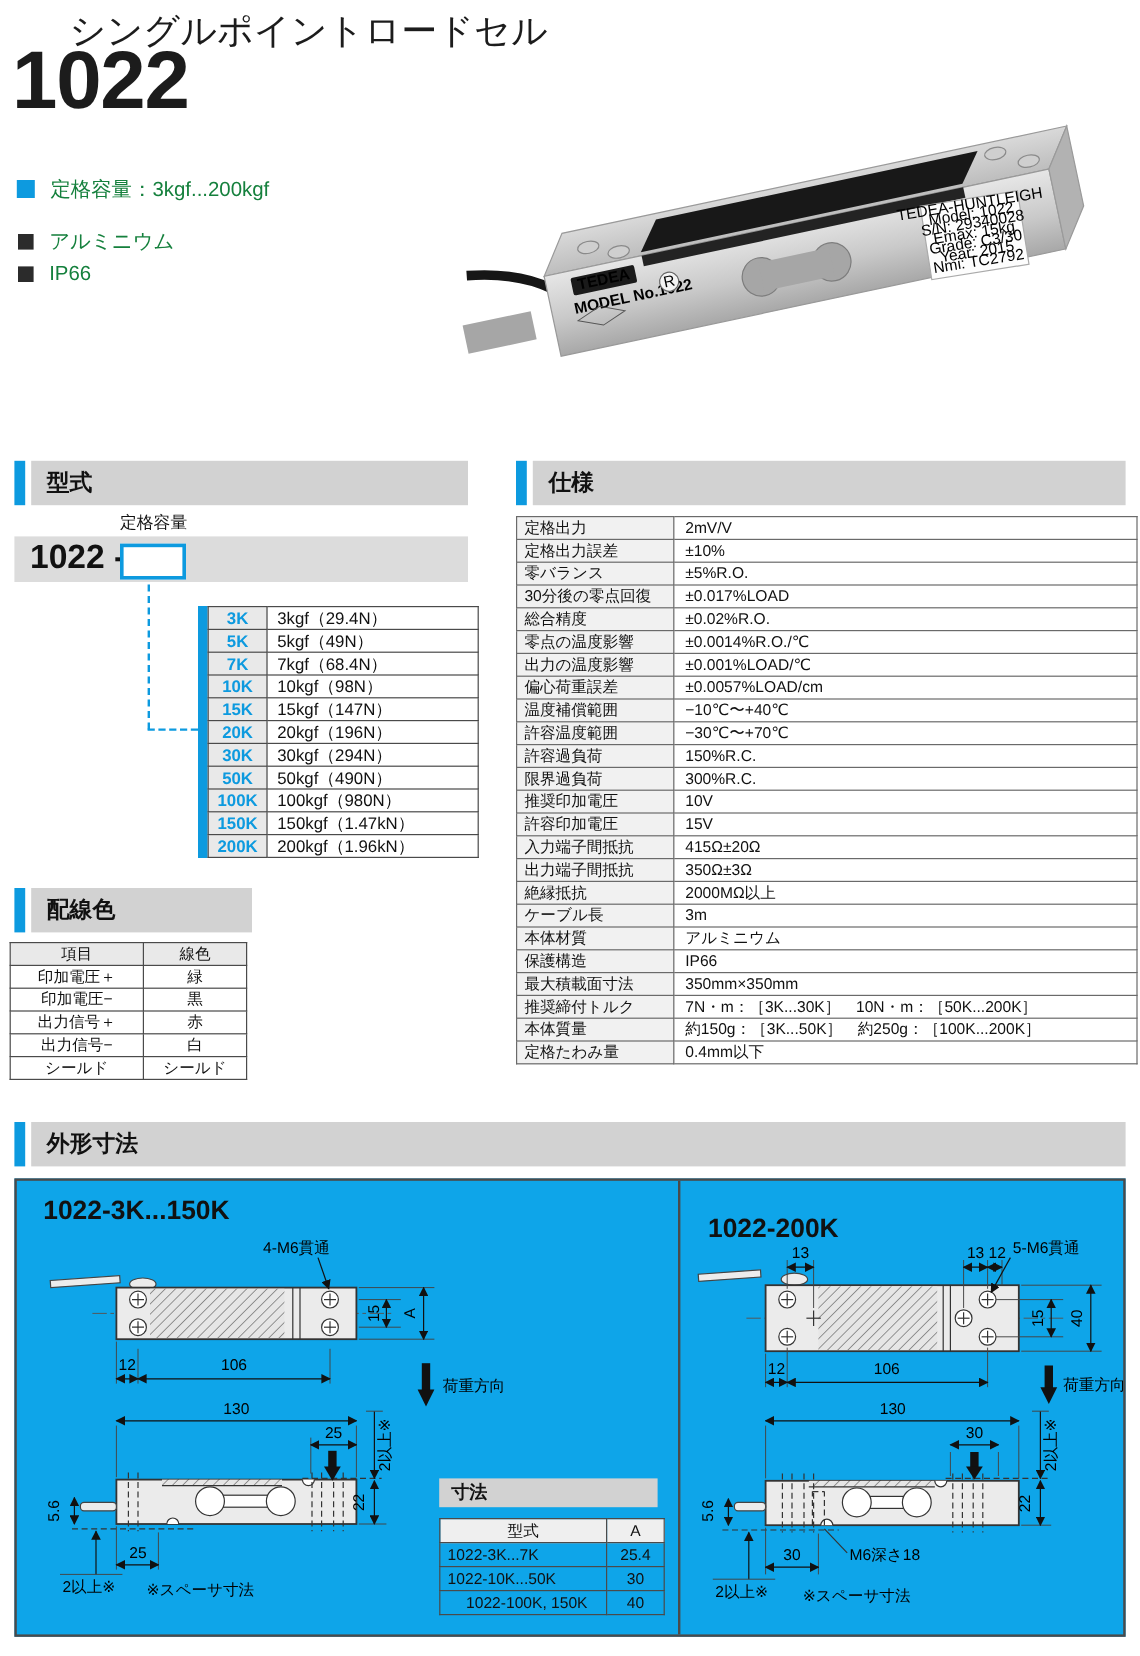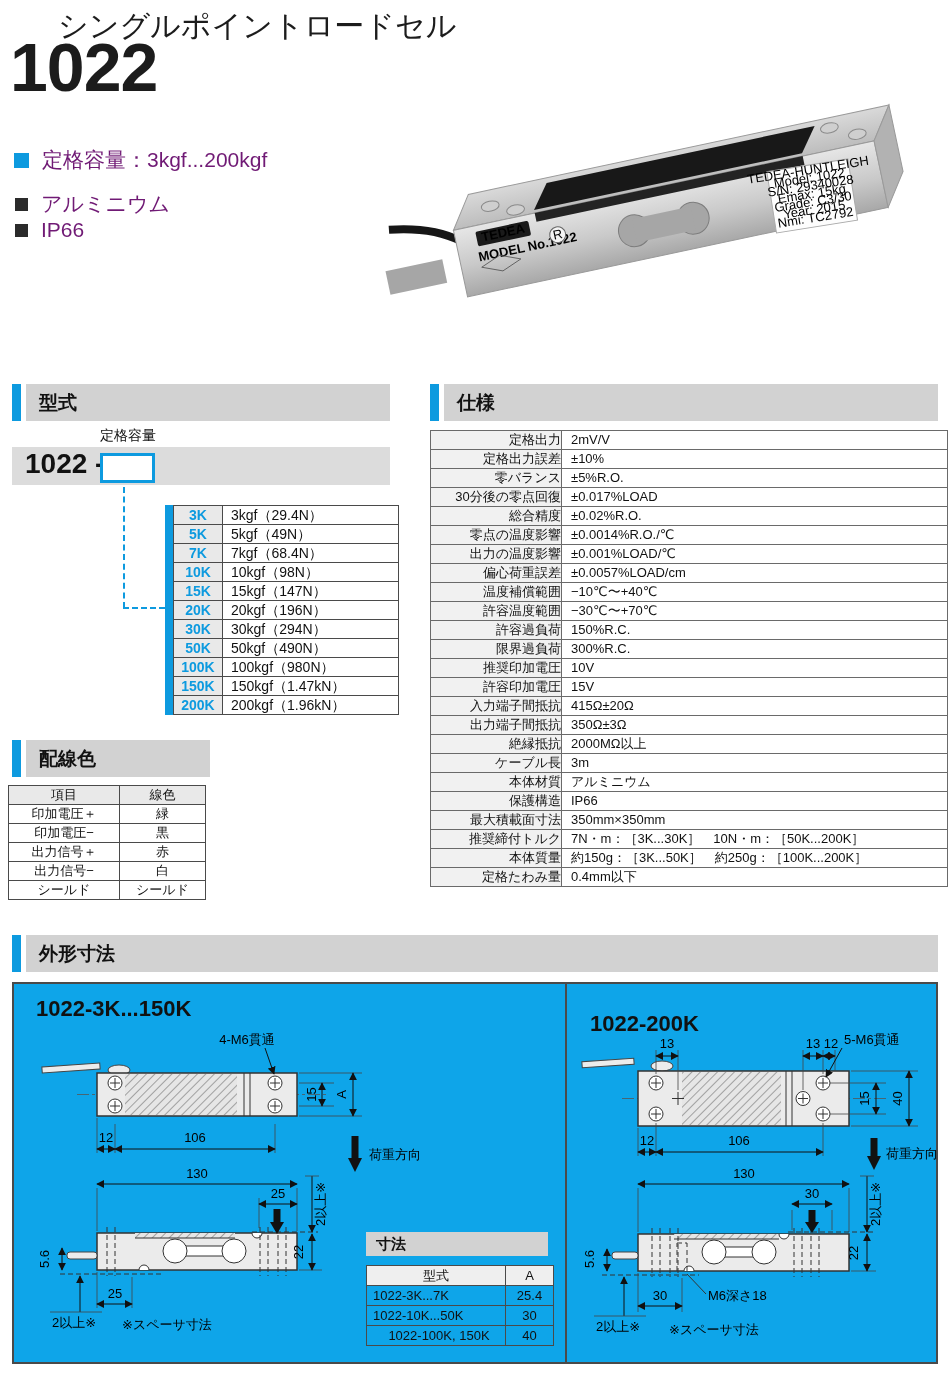--- a/index.html
+++ b/index.html
@@ -2,21 +2,21 @@
 <html style="--accent: #0d9adf; --banner: #d2d2d2; --band: #dcdcdc; --cellgray: #e9e9e9; --speclabel: #f1f1f1;"><head>
 <meta charset="utf-8">
 <style>
   html,body{margin:0;padding:0;background:#fff;}
   .page{position:relative;width:950px;height:1380px;background:#fff;overflow:hidden;
         font-family:"Liberation Sans","DejaVu Sans",sans-serif;color:#111;}
   .abs{position:absolute;}
   
   .subtitle{left:26px;top:6px;font-size:30px;color:#1c1c1c;margin-left:32px;}
   .model-no{left:10px;top:28px;font-size:68px;font-weight:800;letter-spacing:-1px;color:#1c1c1c;}
-  .feat{display:flex;align-items:center;font-size:21px;color:#701a75;}
+  .feat{display:flex;align-items:center;font-size:17px;color:#15803d;}
   .feat .sq{width:13px;height:13px;margin-right:13px;background:#2b2b2b;flex:0 0 auto;}
   .feat.first .sq{width:15px;height:15px;background:var(--accent);}
   
   .sec-head{display:flex;height:37px;}
   .sec-head .bar{width:9px;background:var(--accent);}
   .sec-head .banner{flex:1;margin-left:5px;background:var(--banner);font-size:19px;font-weight:bold;
                     line-height:37px;padding-left:13px;color:#111;}
   
   .cap-label{font-size:14px;font-family:Liberation Serif, serif;}
   .code-band{background:var(--band);}
@@ -31,21 +31,21 @@
   .cap-bar{width:8px;background:var(--accent);}
   .cap-table td{border:1px solid #4a4a4a;font-size:14px;}
   .cap-table .code{width:48px;text-align:center;background:var(--cellgray);color:var(--accent);font-weight:bold;}
   .cap-table .val{width:167px;padding-left:8px;}
   
   .wire-table th,.wire-table td{border:1px solid #4a4a4a;font-size:13px;text-align:center;font-weight:normal;}
   .wire-table th{background:var(--cellgray);}
   .wire-table .c1{width:110px;} .wire-table .c2{width:85px;}
   
   .spec-table td{border:1px solid #6a6a6a;font-size:13px;}
-  .spec-table .k{width:124px;background:var(--speclabel);padding-left:6px;text-align:right;}
+  .spec-table .k{width:124px;background:var(--speclabel);padding-left:6px;}
   .spec-table .v{width:376px;padding-left:9px;}
   
   .dim-box{border:2px solid #4a4a4a;background:#0ea5e9;}
   .dim-divider{border-left:2px solid #4a4a4a;width:0;}
   .draw-title{font-size:22px;font-weight:800;}
   .dimband{background:var(--banner);font-weight:bold;font-size:15px;height:24px;line-height:24px;
            padding-left:10px;width:172px;}
   .dim-table th,.dim-table td{border:1px solid #4a4a4a;font-size:13px;text-align:center;font-weight:normal;height:19px;line-height:19px;}
   .dim-table th{background:#efefef;}
   .dim-table .c1{width:132px;} .dim-table .c2{width:47px;}

